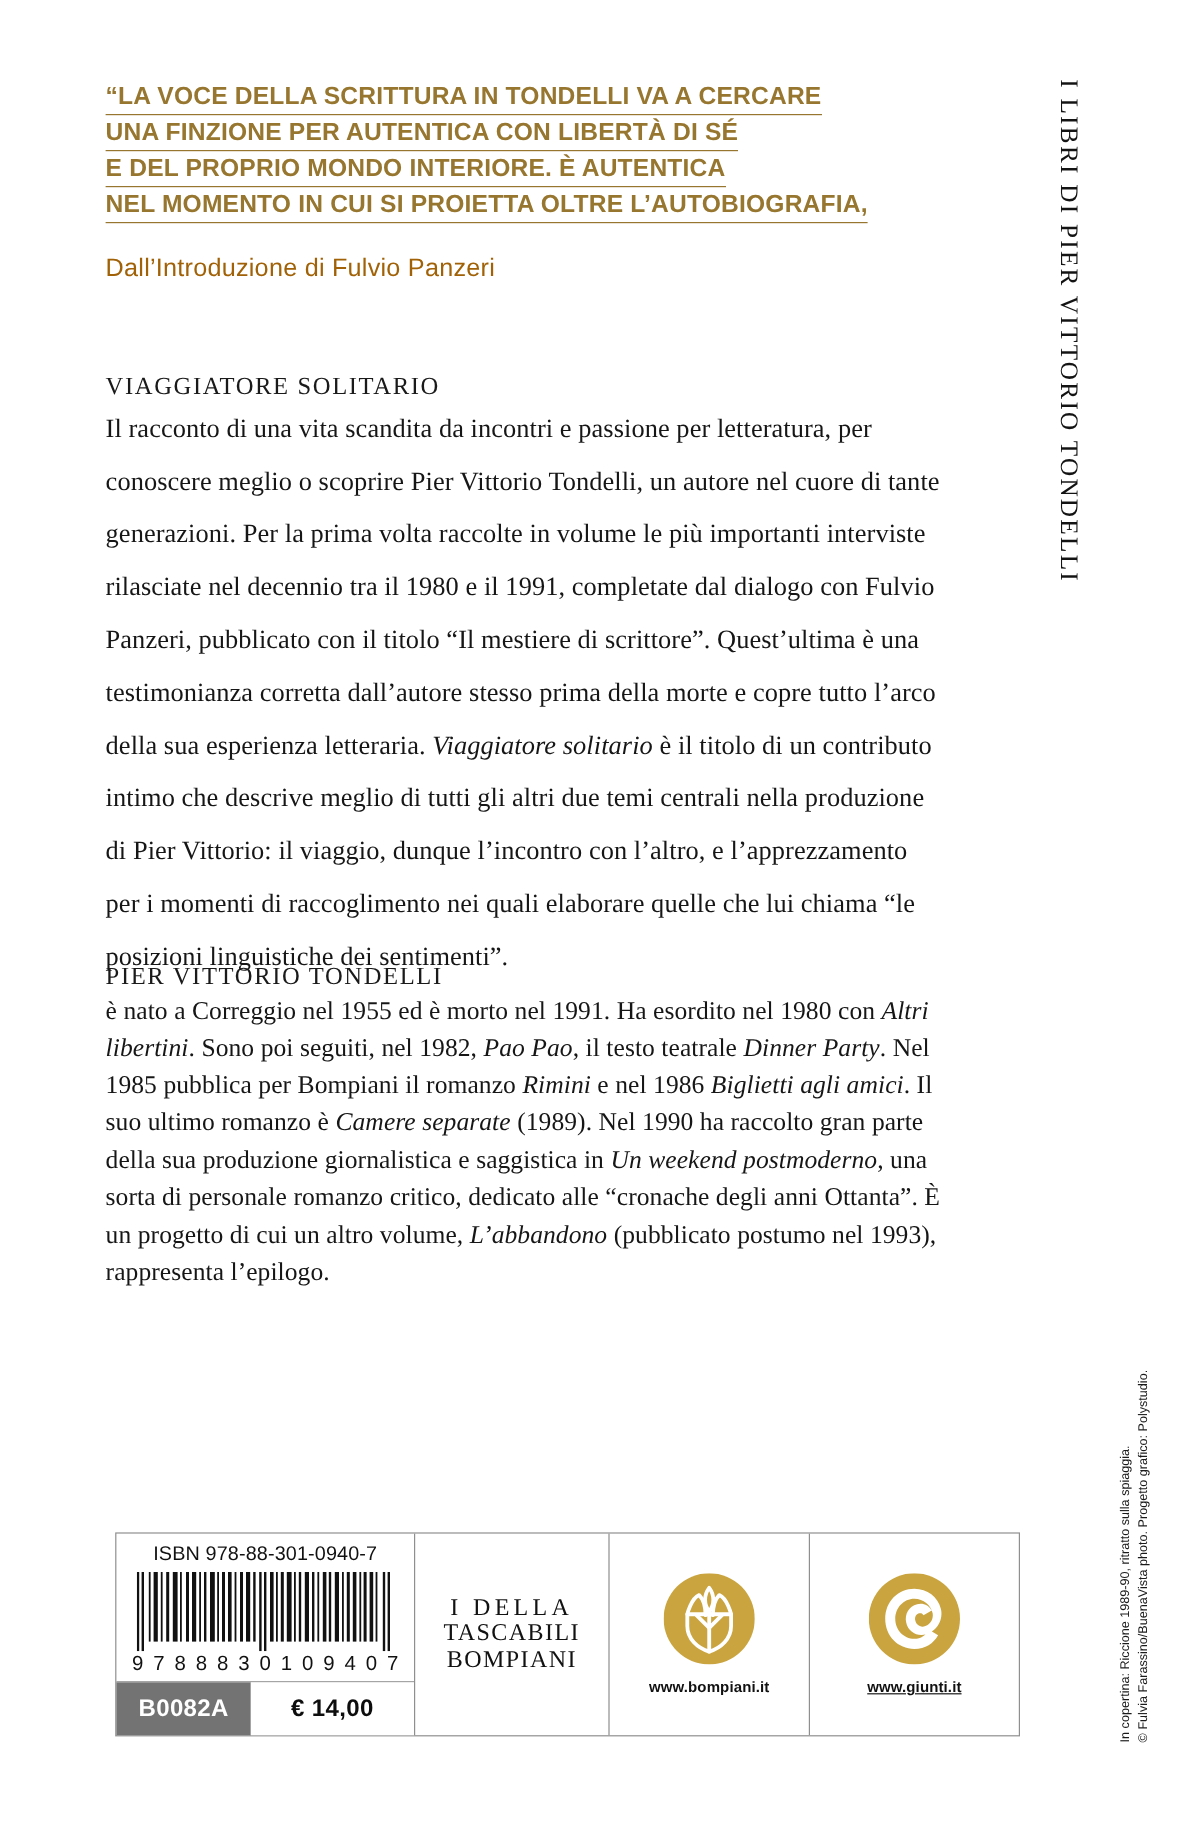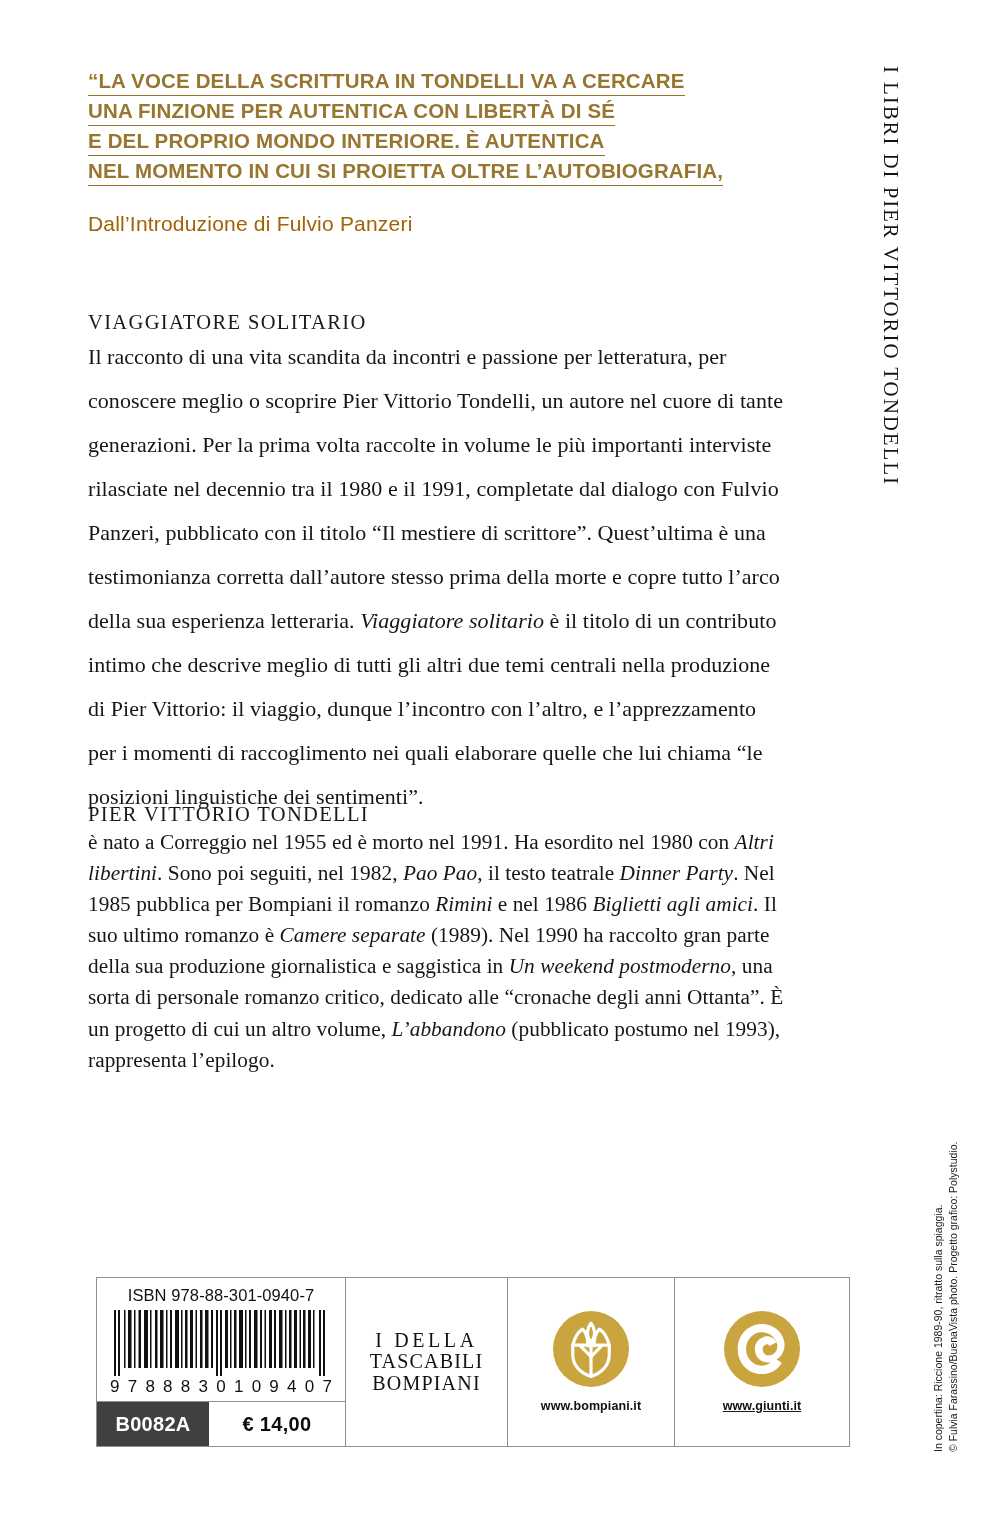--- a/index.html
+++ b/index.html
@@ -155,21 +155,21 @@
     position: absolute;
     left: 0;
     bottom: 0;
     width: 100%;
     height: 45px;
     display: flex;
     box-sizing: border-box;
     border-top: 1.4px solid #8f8f8f;
   }
   #code-box {
-    background: #404040;
+    background: #737373;
     color: #ffffff;
     flex: 0 0 112px;
     display: flex;
     align-items: center;
     justify-content: center;
     font-family: "Liberation Sans", sans-serif;
     font-weight: bold;
     font-size: 20px;
     letter-spacing: 0.3px;
   }

